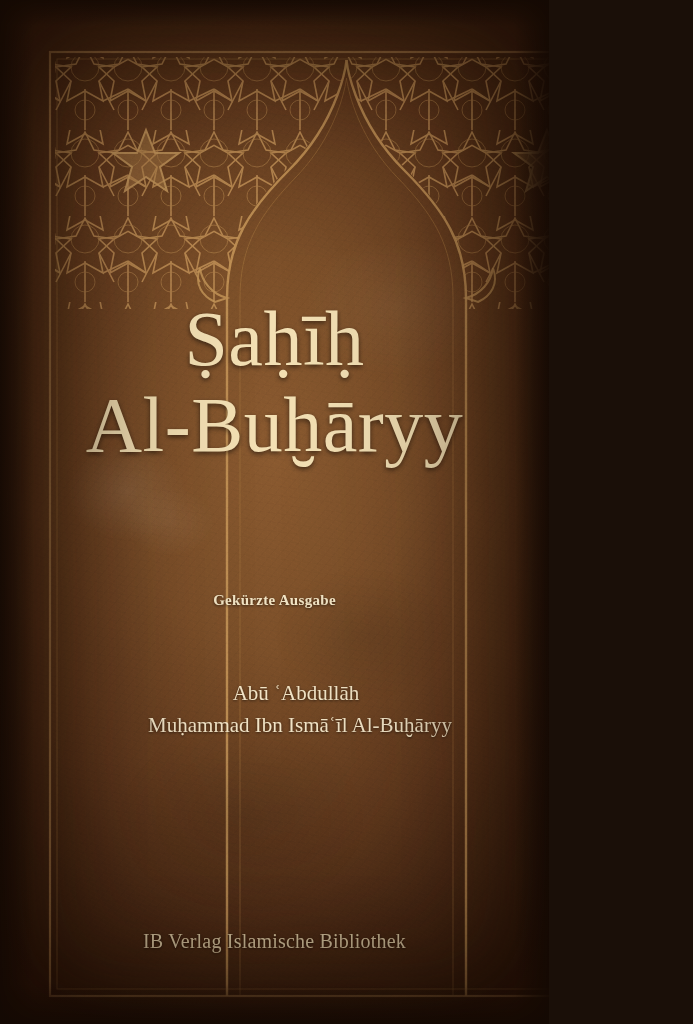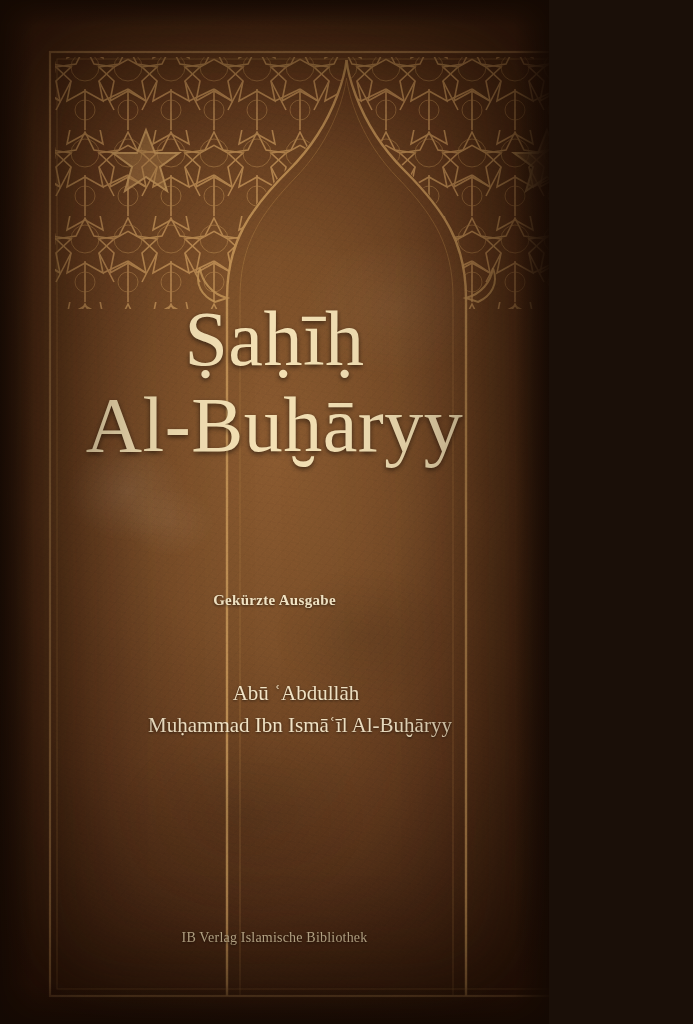--- a/index.html
+++ b/index.html
@@ -138,21 +138,21 @@
   }
   .author .l2 { display: block; margin-left: 8px; }
 
   .publisher {
     position: absolute;
     left: 0; right: 0;
     top: 930px;
     text-align: center;
     color: #e9d8b2;
     font-family: "Liberation Serif", serif;
-    font-size: 14px;
+    font-size: 20px;
     letter-spacing: 0.2px;
     text-shadow: 0 1px 3px rgba(0,0,0,0.65);
   }
 </style>
 </head>
 <body>
 
 <div class="cover">
 
   <div class="arch-wrap">

